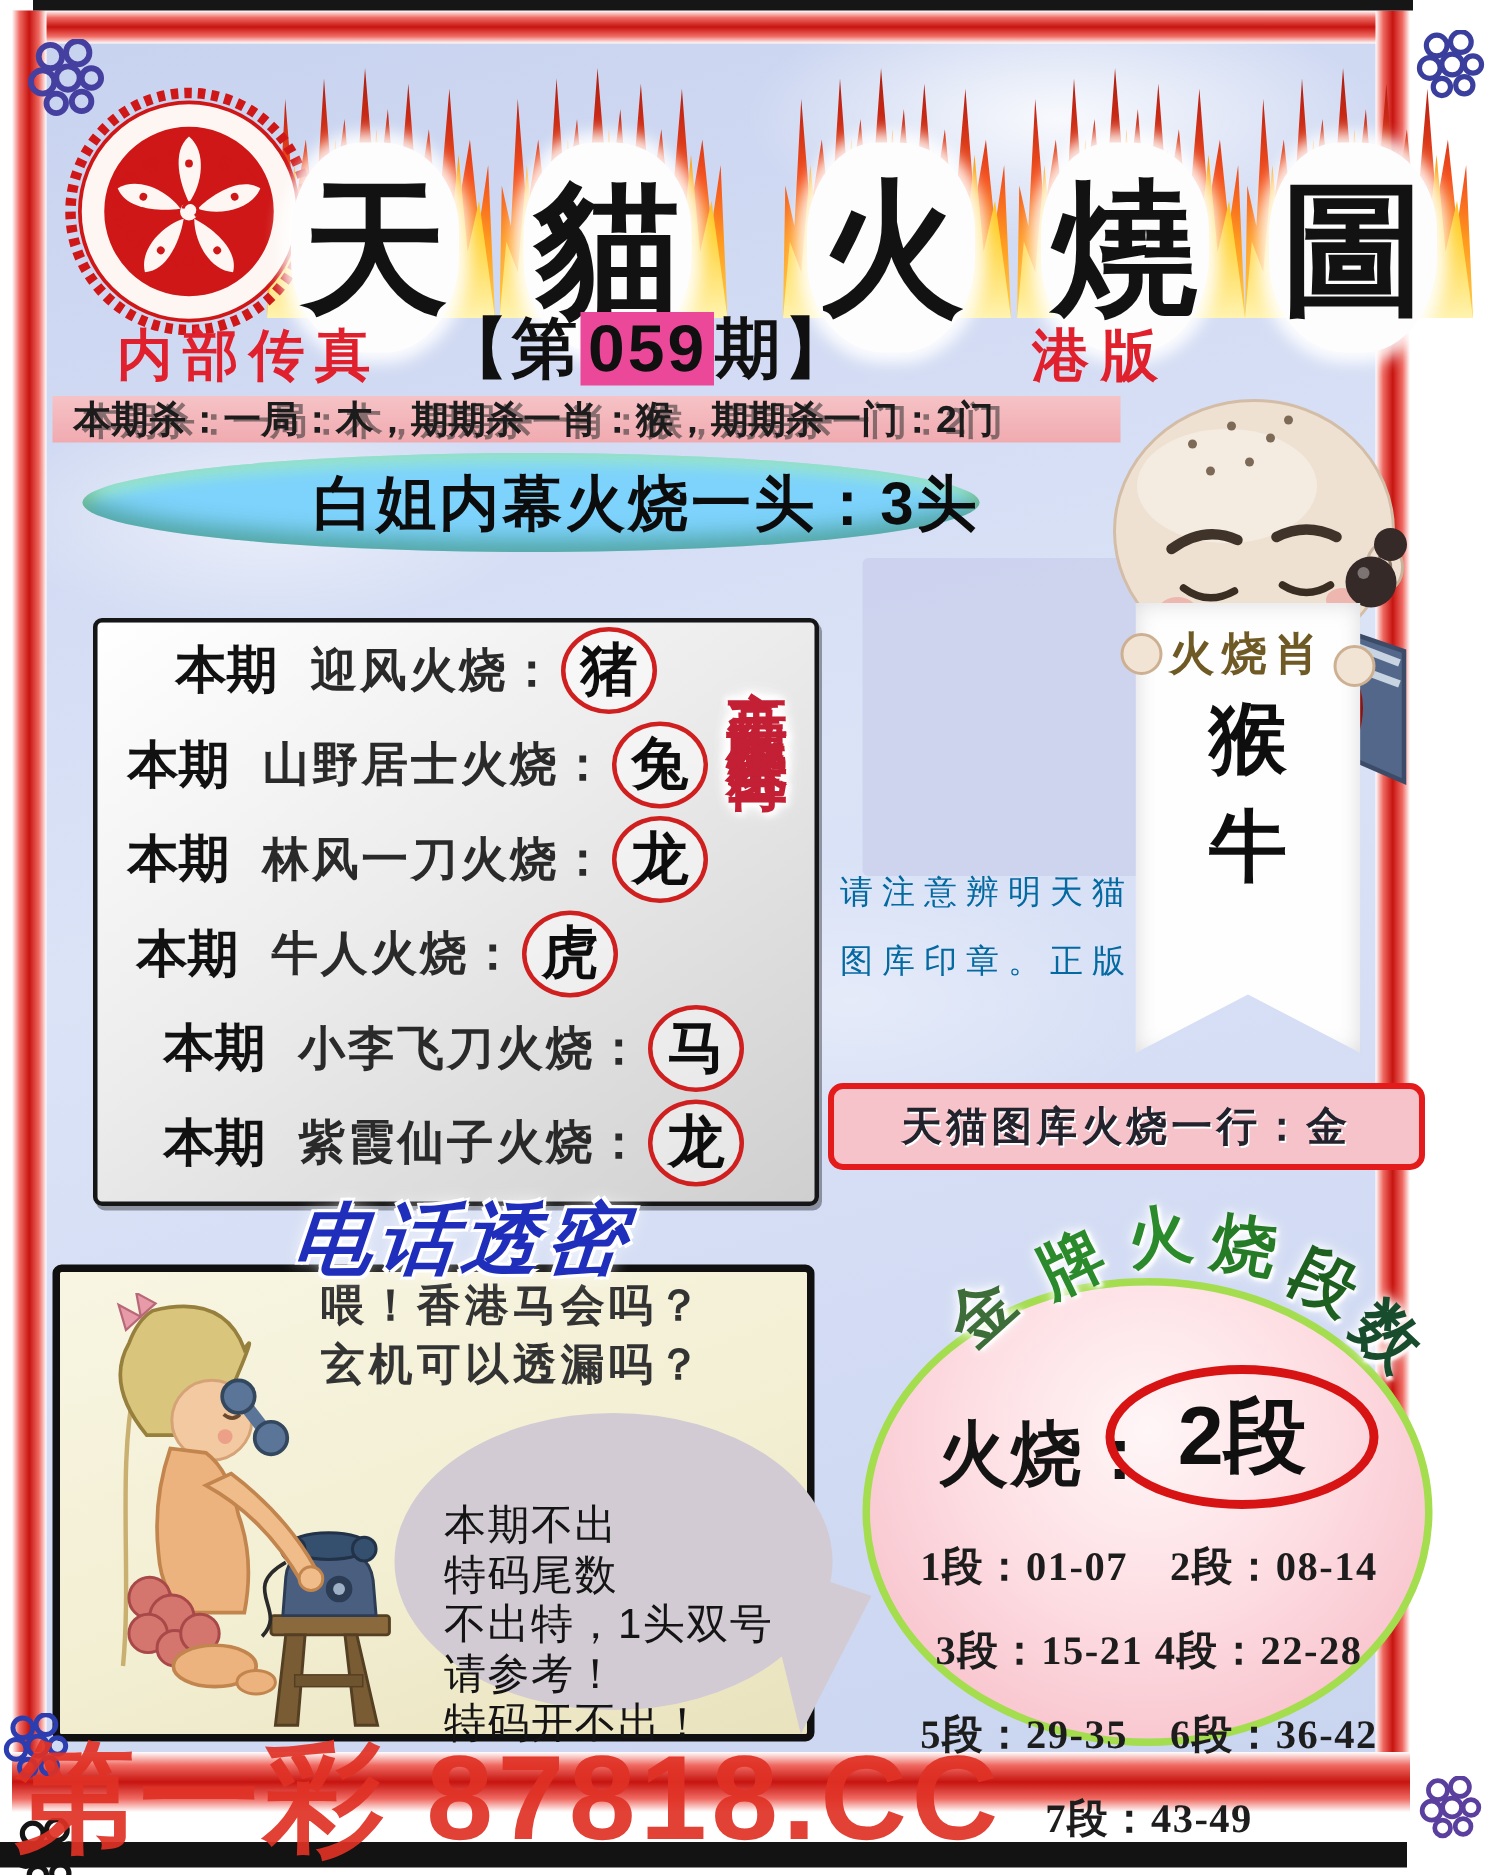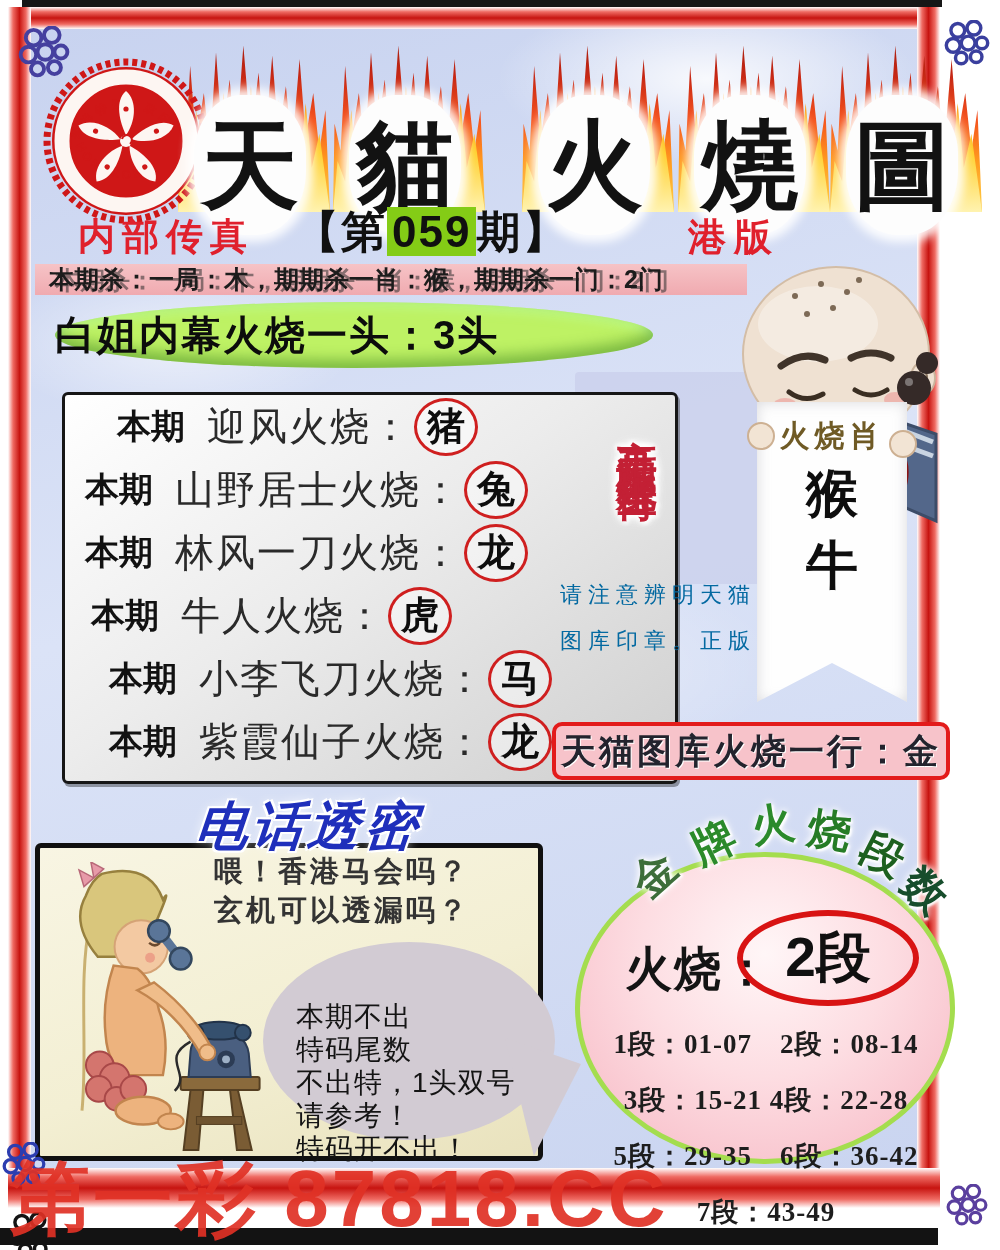--- a/index.html
+++ b/index.html
@@ -28,39 +28,39 @@
   .flame .front{position:absolute;inset:0;
     background:linear-gradient(to top,#fff3b0 0%,#ffd02e 35%,#ff8c00 70%,#ff5a1e 100%);
     clip-path:polygon(0% 100%,3% 70%,8% 82%,12% 40%,16% 76%,21% 52%,25% 80%,30% 30%,34% 72%,39% 46%,43% 80%,48% 26%,52% 74%,57% 44%,61% 80%,66% 34%,70% 72%,75% 50%,79% 80%,84% 36%,88% 74%,93% 54%,97% 80%,100% 100%);}
   .tchar{position:absolute;top:95px;width:112px;height:140px;z-index:3;background:#fdfdfd;
     border-radius:42% 46% 44% 46%/44% 42% 46% 44%;box-shadow:0 0 10px 7px rgba(255,255,255,.9);
     display:flex;align-items:center;justify-content:center;
     font-size:97px;font-weight:900;color:#121212;line-height:1;}
   
   .inner-fax{position:absolute;left:78px;top:212px;font-size:37px;font-weight:900;color:#e0202c;letter-spacing:7px;z-index:3;}
   .issue{position:absolute;left:295px;top:203px;font-size:44px;font-weight:900;color:#101010;z-index:3;letter-spacing:2px;}
-  .issue .num{background:#84cc16;padding:0 5px;}
+  .issue .num{background:#ec4899;padding:0 5px;}
   .edition{position:absolute;left:688px;top:212px;font-size:38px;font-weight:900;color:#e0202c;letter-spacing:8px;z-index:3;}
   .kill-strip{position:absolute;left:35px;top:264px;width:712px;height:31px;z-index:3;
     background:linear-gradient(to bottom,#f6c3c6,#f0aab0);display:flex;align-items:center;padding-left:14px;box-sizing:border-box;}
   .kill-strip span{font-size:25px;font-weight:800;color:#1c1c1c;white-space:nowrap;
     text-shadow:6px 1px 0 rgba(45,45,45,.55);letter-spacing:0px;}
   
-  .banner{position:absolute;left:55px;top:302px;width:598px;height:66px;z-index:3;background:#bef264;
+  .banner{position:absolute;left:55px;top:302px;width:598px;height:66px;z-index:3;background:#7dd3fc;
     border-radius:50%;box-shadow:inset 0 -8px 14px rgba(0,80,0,.35), inset 0 6px 10px rgba(190,255,160,.5);
-    display:flex;align-items:center;justify-content:flex-start;}
+    display:flex;align-items:center;justify-content:flex-end;}
   .banner span{font-size:40px;font-weight:900;color:#0c0c0c;letter-spacing:2px;}
   .faint-panel{position:absolute;left:575px;top:372px;width:186px;height:212px;background:#c7cce9;opacity:.65;z-index:1;border-radius:4px;}
   
-  .pred-box{position:absolute;left:62px;top:392px;width:616px;height:392px;z-index:3;box-sizing:border-box;
+  .pred-box{position:absolute;left:62px;top:412px;width:484px;height:392px;z-index:3;box-sizing:border-box;
     background:linear-gradient(145deg,#ffffff 0%,#ececec 45%,#cfcfcf 100%);
     border:3px solid #161616;border-radius:6px;box-shadow:2px 3px 0 rgba(0,0,0,.35);}
   .pred-row{position:relative;height:63px;display:flex;align-items:center;padding-left:20px;}
   .pred-row .prefix{font-size:34px;font-weight:900;color:#111;margin-right:22px;}
-  .pred-row .lbl{font-family:"Liberation Serif","DejaVu Serif",serif;font-size:39px;font-weight:400;color:#2a2a2a;letter-spacing:2px;}
+  .pred-row .lbl{font-family:"Liberation Serif","DejaVu Serif",serif;font-size:31px;font-weight:700;color:#2a2a2a;letter-spacing:2px;}
   .pred-row .animal{display:inline-flex;align-items:center;justify-content:center;width:58px;height:52px;
     border:3px solid #cf1f1f;border-radius:50%;font-size:38px;font-weight:800;color:#0d0d0d;margin-left:2px;background:rgba(255,255,255,.45);}
   .pred-row:nth-of-type(1){padding-left:52px;}
   .pred-row:nth-of-type(4){padding-left:26px;}
   .pred-row:nth-of-type(5){padding-left:44px;}
   .pred-row:nth-of-type(6){padding-left:44px;}
   .side-note{position:absolute;right:10px;top:12px;height:368px;writing-mode:vertical-rl;z-index:4;
     font-family:"Liberation Serif","DejaVu Serif",serif;font-size:41px;font-weight:800;color:#c32035;letter-spacing:6px;
     text-shadow:0 0 6px #fff,0 0 10px #fff,0 0 14px #fff,2px 2px 4px #fff,-2px -2px 4px #fff;}
   
@@ -70,21 +70,21 @@
     clip-path:polygon(0 0,100% 0,100% 100%,50% 87%,0 100%);box-shadow:inset 0 0 14px rgba(160,160,170,.4);
     display:flex;flex-direction:column;align-items:center;}
   .scroll .stitle{margin-top:14px;font-size:30px;font-weight:800;color:#6f5a25;letter-spacing:5px;}
   .scroll .sanimal{font-size:52px;font-weight:800;color:#0e0e0e;line-height:72px;}
   .monk .front-hands{z-index:5;}
   
   .notice{position:absolute;left:560px;top:572px;z-index:3;font-family:"Liberation Serif","DejaVu Serif",serif;
     font-size:22px;color:#0369a1;letter-spacing:6px;line-height:46px;}
   .fire-row{position:absolute;left:552px;top:722px;width:398px;height:58px;z-index:4;box-sizing:border-box;
     background:#f7c3ca;border:4px solid #e31b1b;border-radius:10px;display:flex;align-items:center;justify-content:center;}
-  .fire-row span{font-size:35px;font-weight:800;color:#23232d;letter-spacing:3px;text-shadow:1px 1px 0 #fff;}
+  .fire-row span{font-size:27px;font-weight:800;color:#23232d;letter-spacing:3px;text-shadow:1px 1px 0 #fff;}
   
   .phone-panel{position:absolute;left:35px;top:843px;width:508px;height:318px;z-index:2;box-sizing:border-box;
     background:linear-gradient(160deg,#f8f5e3 0%,#f3efd3 55%,#e9e2bd 100%);
     border:5px solid #101010;border-radius:6px;}
   .phone-title{position:absolute;left:168px;top:792px;width:280px;text-align:center;z-index:4;
     font-size:52px;font-weight:900;font-style:italic;color:#1f2fbb;letter-spacing:4px;transform:skewX(-5deg);
     text-shadow:-2px -2px 0 #fff,2px -2px 0 #fff,-2px 2px 0 #fff,2px 2px 0 #fff,0 0 12px #fff;}
   .phone-questions{position:absolute;left:214px;top:852px;z-index:3;
     font-family:"Liberation Serif","DejaVu Serif",serif;font-size:29px;font-weight:600;color:#333;
     letter-spacing:3px;line-height:39px;}

